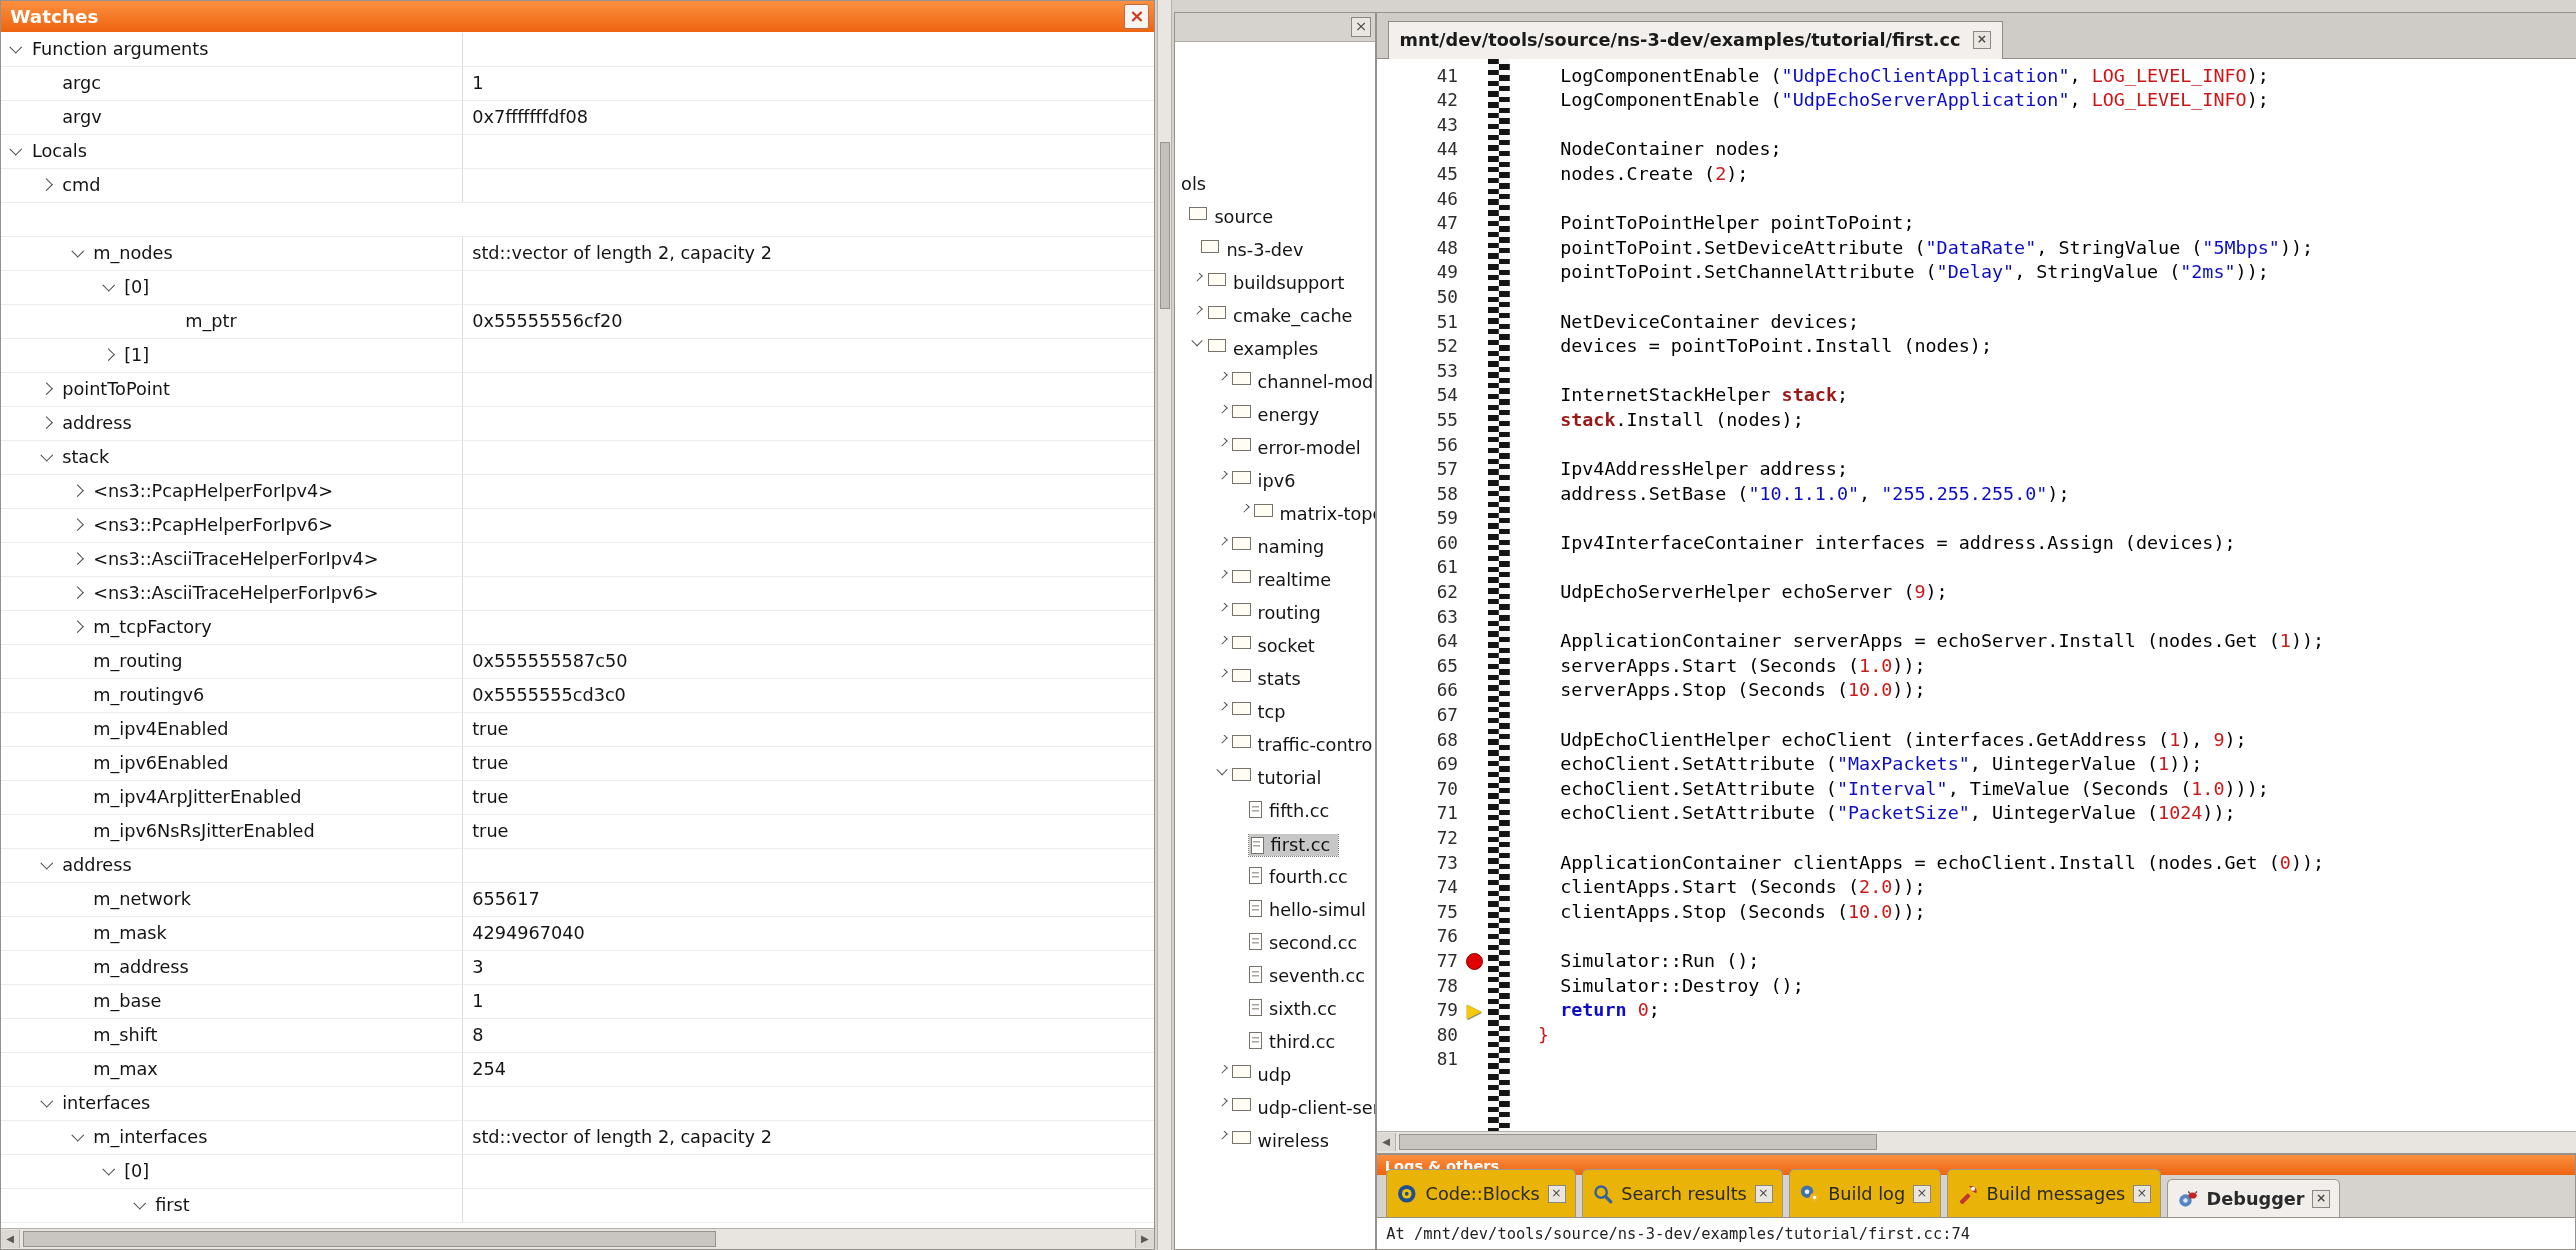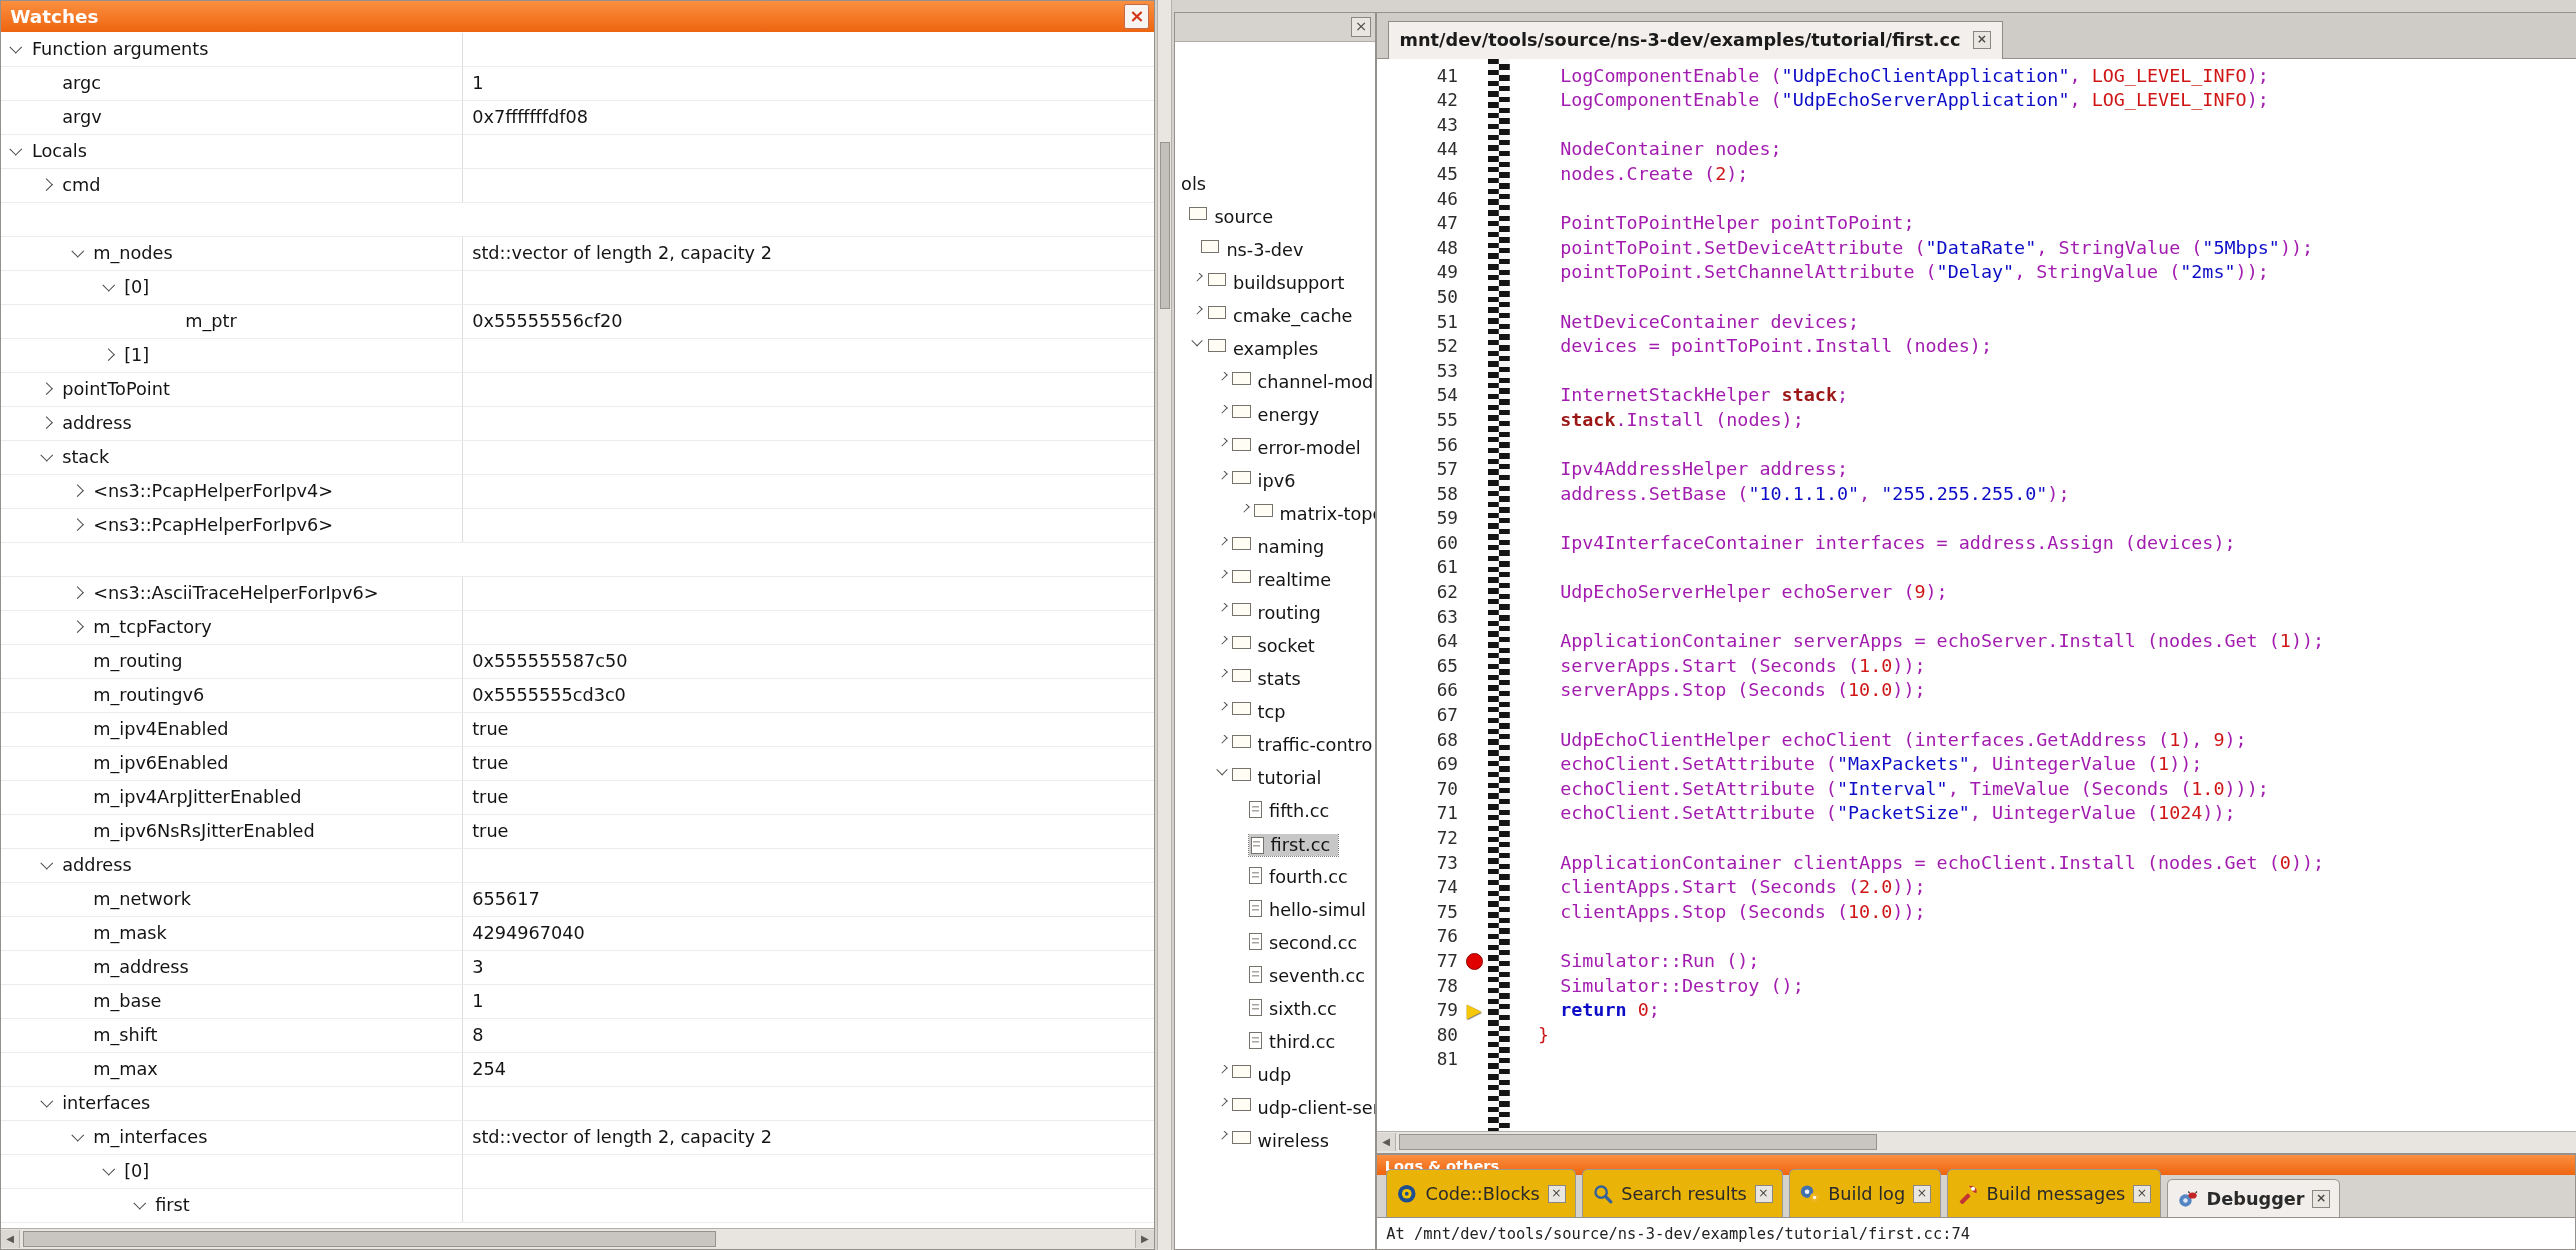--- a/index.html
+++ b/index.html
@@ -59,21 +59,21 @@
   .checker{position:absolute;top:0;bottom:0;left:111px;width:21.5px;
     background-image:repeating-linear-gradient(180deg,#141414 0 5.4px,#f8f8f8 5.4px 10.8px),repeating-linear-gradient(180deg,#f8f8f8 0 5.4px,#141414 5.4px 10.8px);
     background-size:10.8px 100%,10.8px 100%;background-position:0 0,10.8px 0;background-repeat:no-repeat}
   .codelines{position:absolute;top:4.6px;left:0;right:0}
   .cl{height:24.6px;position:relative}
   .ln{position:absolute;left:0;top:0;width:81px;text-align:right;font-family:"DejaVu Sans Mono","Liberation Mono",monospace;font-size:17.7px;line-height:24.6px;color:#2e2e2e}
   .mk{position:absolute;left:83px;top:0;width:28px;height:24.6px;display:flex;align-items:center;justify-content:center}
   .bp{width:17px;height:17px;border-radius:50%;background:#e00000;border:1.5px solid #8e0500;box-sizing:border-box}
   .cur{color:#f6c80a;font-size:19px;line-height:24.6px;text-shadow:0 0 0.8px #6b5600,0.8px 0.8px 0.8px rgba(0,0,0,.45)}
   .codetxt{position:absolute;left:161px;top:0;white-space:pre;font-family:"DejaVu Sans Mono","Liberation Mono",monospace;font-size:18.4px;line-height:24.6px}
-  .tk-p{color:#a21caf}
+  .tk-p{color:#000000}
   .tk-s{color:#0d0dc8}
   .tk-r{color:#cf1616}
   .tk-k{color:#0d0dc8;font-weight:bold}
   .tk-m{color:#9c1616;font-weight:bold}
   .ehscroll{position:absolute;left:0;right:0;bottom:0;height:21.5px;background:#e8e5e1;border-top:0.8px solid #b3b0ac;display:flex;align-items:center}
 
   
   .logs{left:1376px;top:1154px;width:1200px;height:96px}
   .ltabs{height:43px;background:#d6d2ce;border-bottom:1.5px solid #94908b;display:flex;align-items:flex-end;padding-left:9.2px;gap:6.1px;box-sizing:border-box}
   .ltab{display:flex;align-items:center;gap:7.7px;padding:0 9.2px;height:48px;background:#eab308;border:1.5px solid #9a9691;border-bottom:none;
@@ -189,20 +189,24 @@
         <div class="wval"></div>
       </div>
       <div class="wrow">
         <div class="wname" style="padding-left: 69px;">
           <span class="chev right"></span>
           <span class="wlabel">&lt;ns3::PcapHelperForIpv6&gt;</span>
         </div>
         <div class="wval"></div>
       </div>
       <div class="wrow">
+        <div class="wname" style="padding-left: 69px;">
+          <span class="chev right"></span>
+          <span class="wlabel">&lt;ns3::AsciiTraceHelperForIpv4&gt;</span>
+        </div>
         <div class="wval"></div>
       </div>
       <div class="wrow">
         <div class="wname" style="padding-left: 69px;">
           <span class="chev right"></span>
           <span class="wlabel">&lt;ns3::AsciiTraceHelperForIpv6&gt;</span>
         </div>
         <div class="wval"></div>
       </div>
       <div class="wrow">

